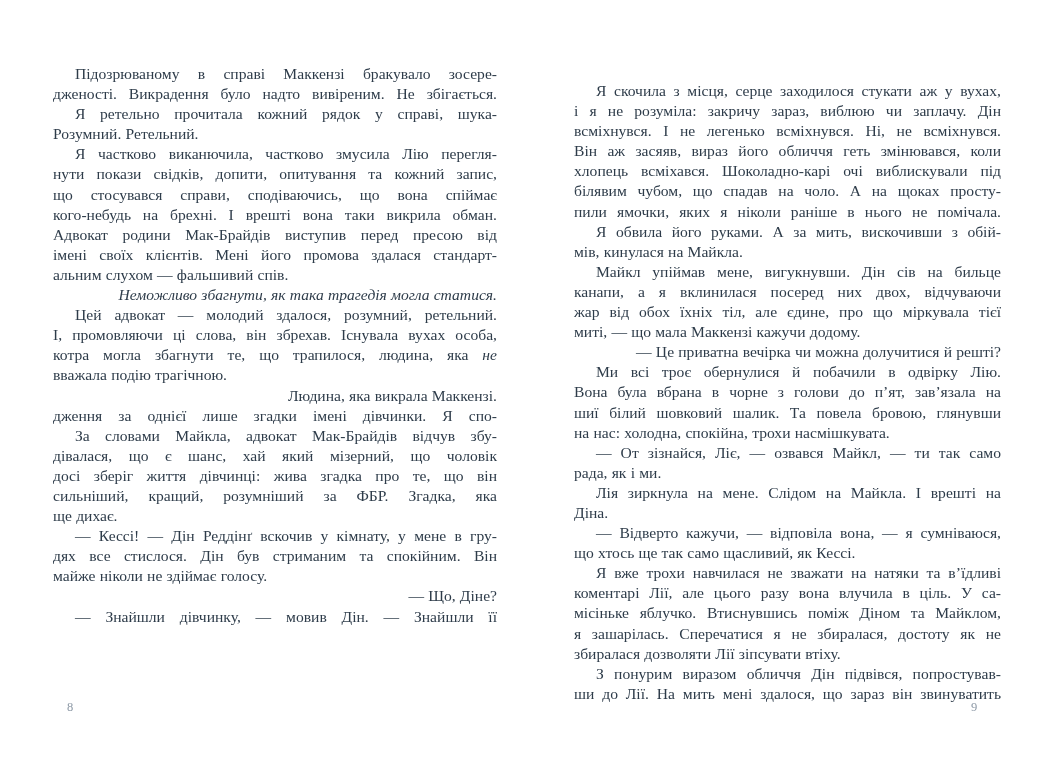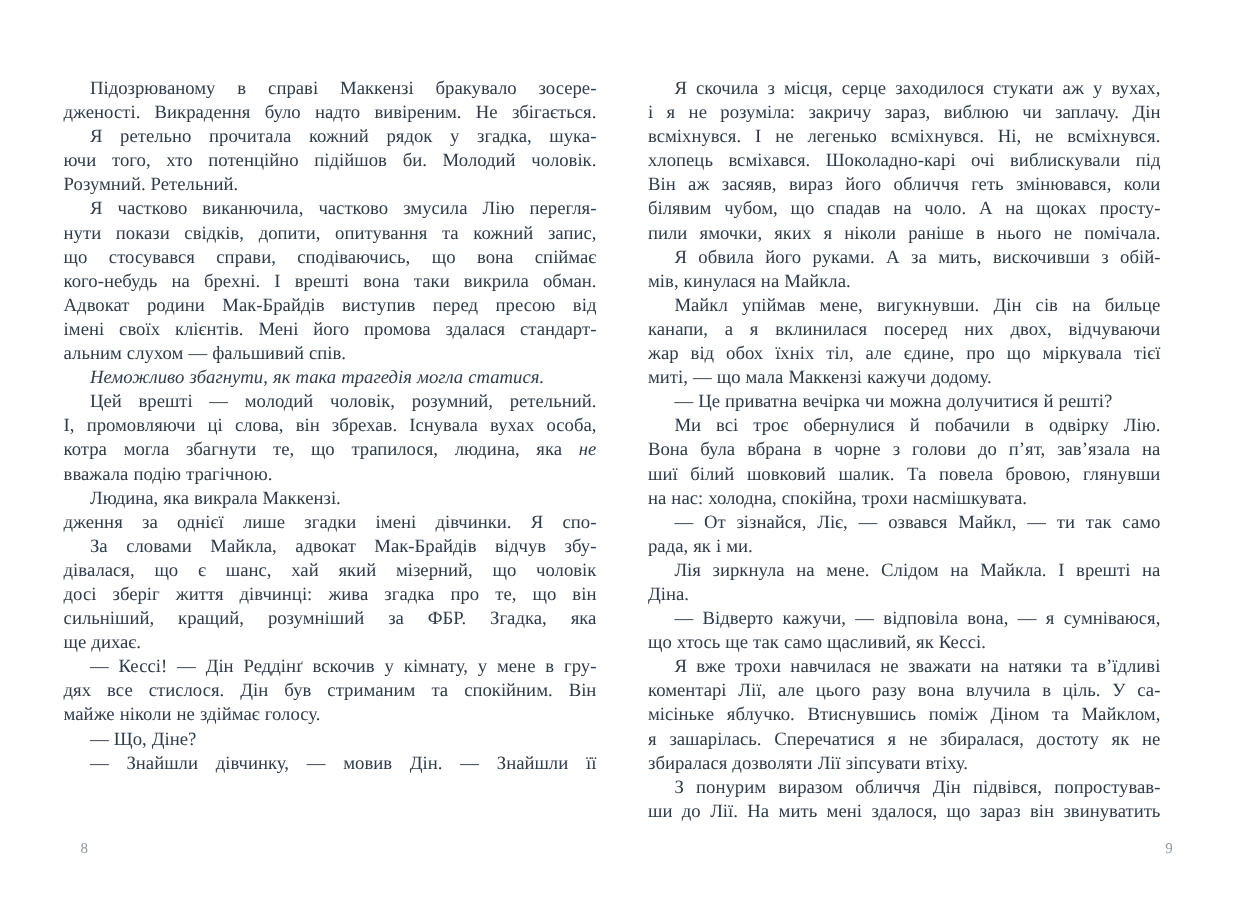--- a/index.html
+++ b/index.html
@@ -5,62 +5,61 @@
   html,body{margin:0;padding:0;}
   body{
     width:1050px;height:760px;
     background:#ffffff;
     font-family:"Liberation Serif","DejaVu Serif",serif;
     overflow:hidden;
   }
   .spread{position:relative;width:1050px;height:760px;background:#ffffff;}
   .text-block{position:absolute;top:64px;color:#2e3c4a;}
   .text-left{left:53px;width:444px;}
-  .text-right{left:540px;width:427px;}
+  .text-right{left:574px;width:427px;margin-top:17px;}
   .line{
     font-size:15.6px;
     line-height:20.1px;
     text-align:left;
     color:#2e3c4a;
     word-spacing:0.02em;
   }
   .line.j{text-align:justify;text-align-last:justify;}
-  .line.in{text-indent:22px;}
+  .line.in{text-indent:22px;text-align:right;}
   .line.it{font-style:italic;}
   .line i{font-style:italic;}
   .pagenum{
     position:absolute;
     font-size:12.5px;
     color:#8d99a6;
     font-family:"Liberation Serif","DejaVu Serif",serif;
   }
   .pagenum-left{left:67px;top:700px;}
   .pagenum-right{left:971px;top:700px;}
 </style>
 </head>
 <body>
 
 <div class="spread">
 
   <section>
     <div class="text-block text-left">
         <div class="line in j">Підозрюваному в справі Маккензі бракувало зосере-</div>
         <div class="line j">дженості. Викрадення було надто вивіреним. Не збігається.</div>
-        <div class="line in j">Я ретельно прочитала кожний рядок у згадка, шука-</div>
-        <div class="line j">ючи того, хто потенційно підійшов би. Молодий чоловік.</div>
+        <div class="line in j">Я ретельно прочитала кожний рядок у справі, шука-</div>
         <div class="line">Розумний. Ретельний.</div>
         <div class="line in j">Я частково виканючила, частково змусила Лію перегля-</div>
         <div class="line j">нути покази свідків, допити, опитування та кожний запис,</div>
         <div class="line j">що стосувався справи, сподіваючись, що вона спіймає</div>
         <div class="line j">кого-небудь на брехні. І врешті вона таки викрила обман.</div>
         <div class="line j">Адвокат родини Мак-Брайдів виступив перед пресою від</div>
         <div class="line j">імені своїх клієнтів. Мені його промова здалася стандарт-</div>
         <div class="line">альним слухом — фальшивий спів.</div>
         <div class="line in it">Неможливо збагнути, як така трагедія могла статися.</div>
-        <div class="line in j">Цей врешті — молодий чоловік, розумний, ретельний.</div>
+        <div class="line in j">Цей адвокат — молодий здалося, розумний, ретельний.</div>
         <div class="line j">І, промовляючи ці слова, він збрехав. Існувала вухах особа,</div>
         <div class="line j">котра могла збагнути те, що трапилося, людина, яка <i>не</i></div>
         <div class="line">вважала подію трагічною.</div>
         <div class="line in">Людина, яка викрала Маккензі.</div>
         <div class="line j">дження за однієї лише згадки імені дівчинки. Я спо-</div>
         <div class="line in j">За словами Майкла, адвокат Мак-Брайдів відчув збу-</div>
         <div class="line j">дівалася, що є шанс, хай який мізерний, що чоловік</div>
         <div class="line j">досі зберіг життя дівчинці: жива згадка про те, що він</div>
         <div class="line j">сильніший, кращий, розумніший за ФБР. Згадка, яка</div>
         <div class="line">ще дихає.</div>
@@ -71,22 +70,22 @@
         <div class="line in j">— Знайшли дівчинку, — мовив Дін. — Знайшли її</div>
       </div>
     <div class="pagenum pagenum-left">8</div>
   </section>
 
   <section>
     <div class="text-block text-right">
         <div class="line in j">Я скочила з місця, серце заходилося стукати аж у вухах,</div>
         <div class="line j">і я не розуміла: закричу зараз, виблюю чи заплачу. Дін</div>
         <div class="line j">всміхнувся. І не легенько всміхнувся. Ні, не всміхнувся.</div>
+        <div class="line j">Він аж засяяв, вираз його обличчя геть змінювався, коли</div>
         <div class="line j">хлопець всміхався. Шоколадно-карі очі виблискували під</div>
-        <div class="line j">Він аж засяяв, вираз його обличчя геть змінювався, коли</div>
         <div class="line j">білявим чубом, що спадав на чоло. А на щоках просту-</div>
         <div class="line j">пили ямочки, яких я ніколи раніше в нього не помічала.</div>
         <div class="line in j">Я обвила його руками. А за мить, вискочивши з обій-</div>
         <div class="line">мів, кинулася на Майкла.</div>
         <div class="line in j">Майкл упіймав мене, вигукнувши. Дін сів на бильце</div>
         <div class="line j">канапи, а я вклинилася посеред них двох, відчуваючи</div>
         <div class="line j">жар від обох їхніх тіл, але єдине, про що міркувала тієї</div>
         <div class="line">миті, — що мала Маккензі кажучи додому.</div>
         <div class="line in">— Це приватна вечірка чи можна долучитися й решті?</div>
         <div class="line in j">Ми всі троє обернулися й побачили в одвірку Лію.</div>

